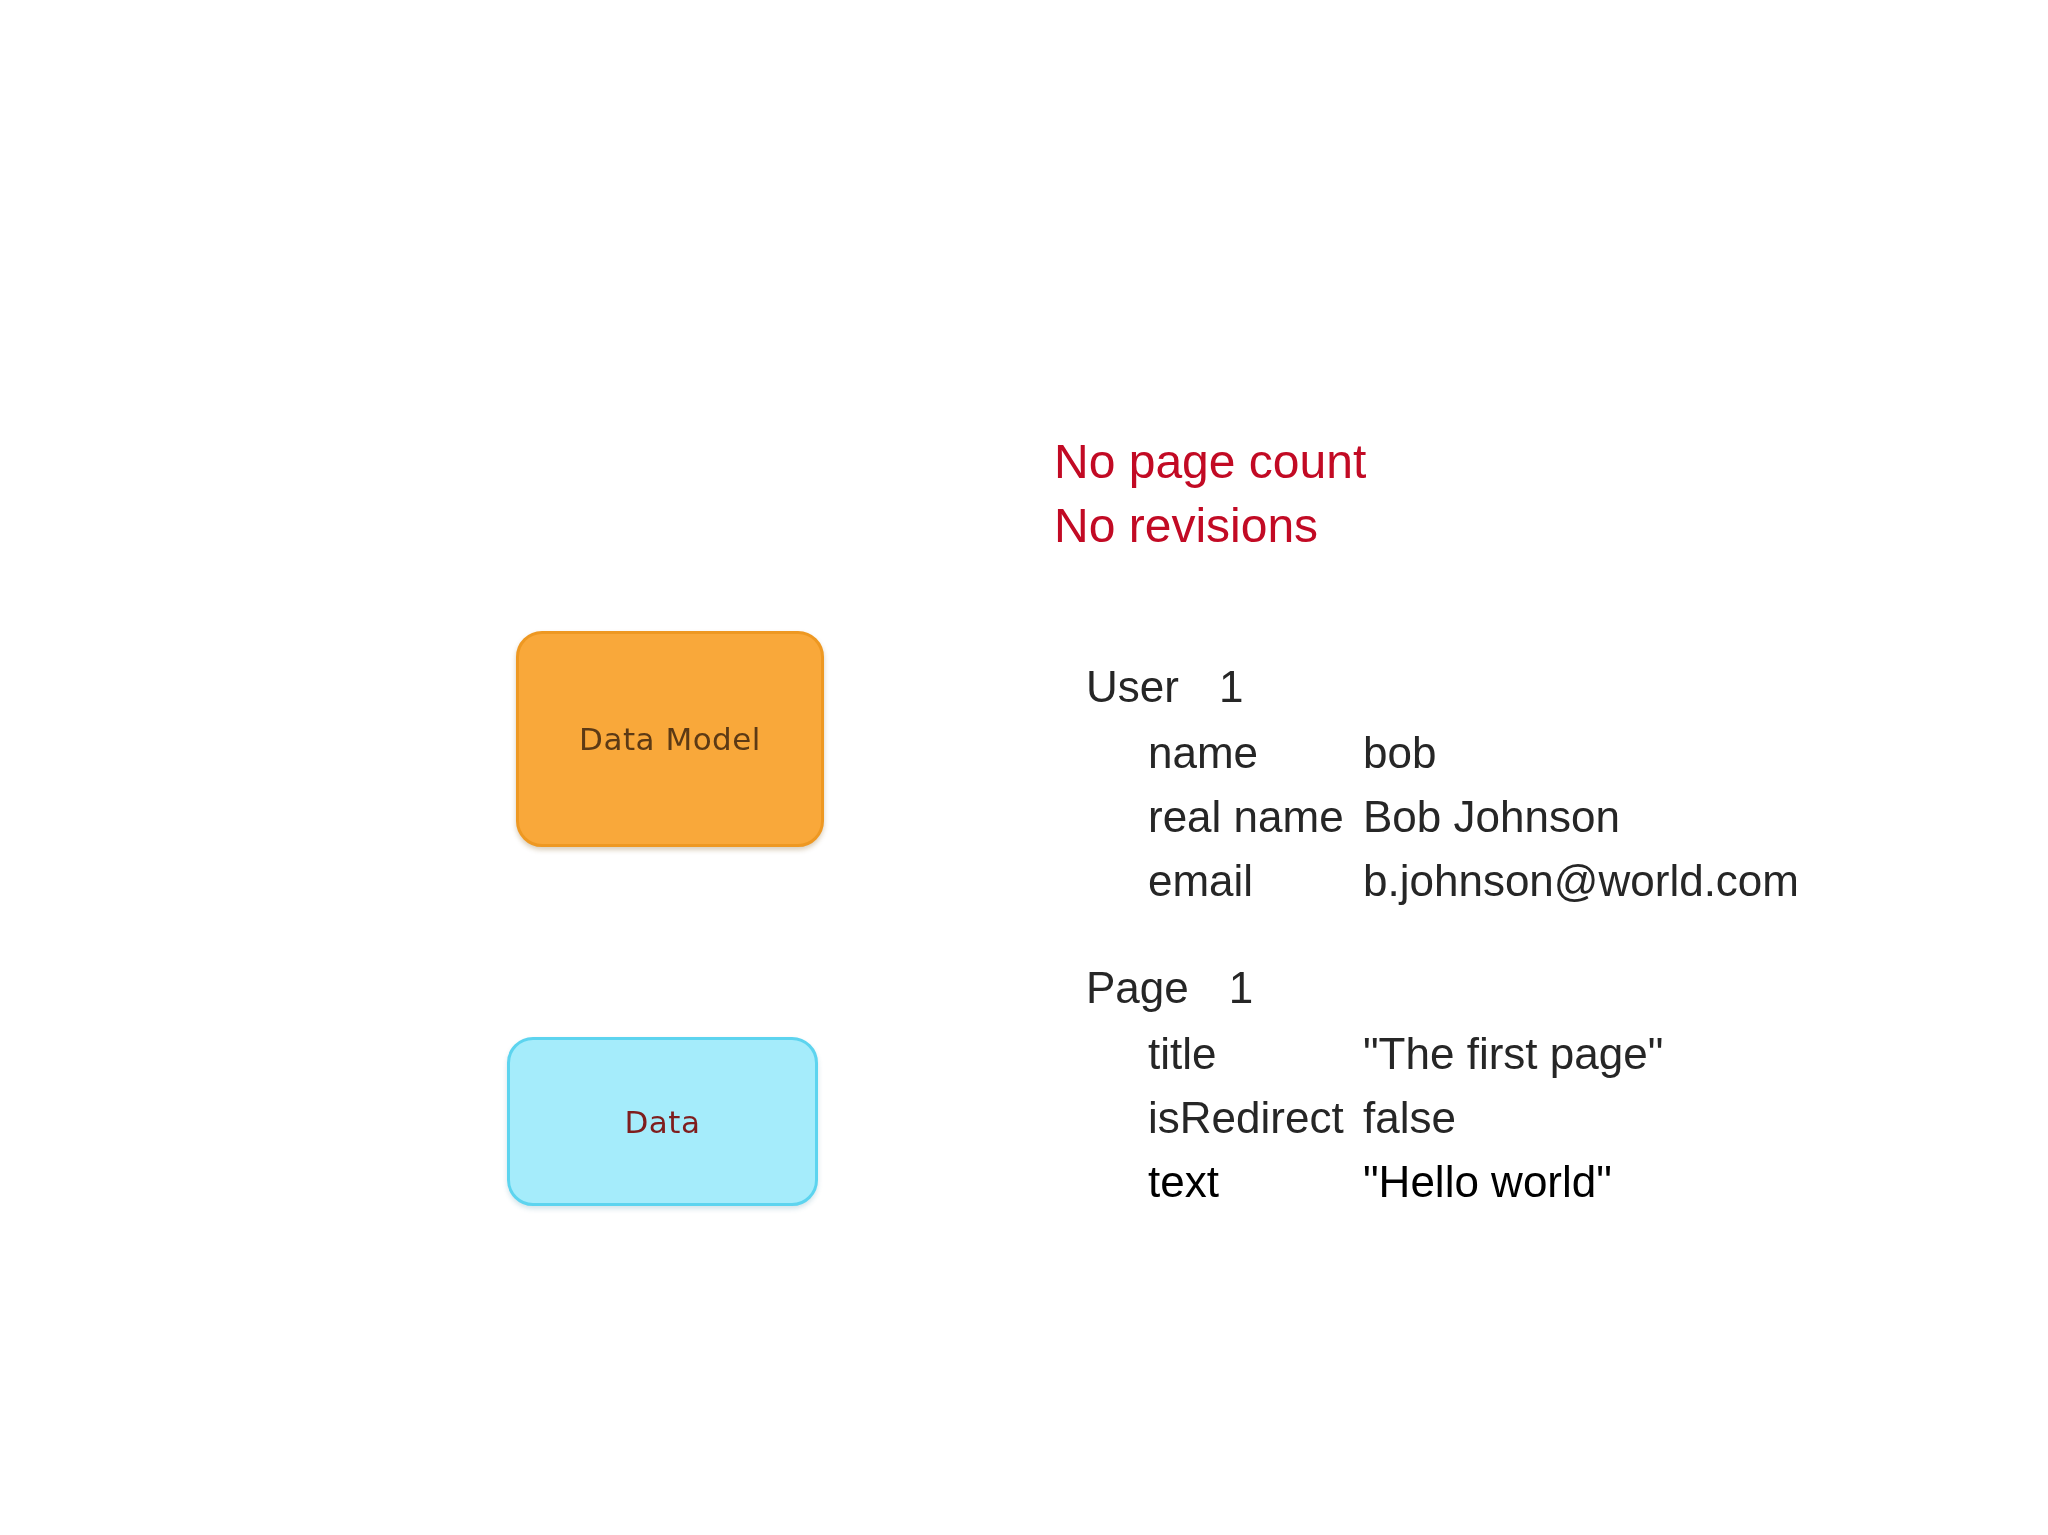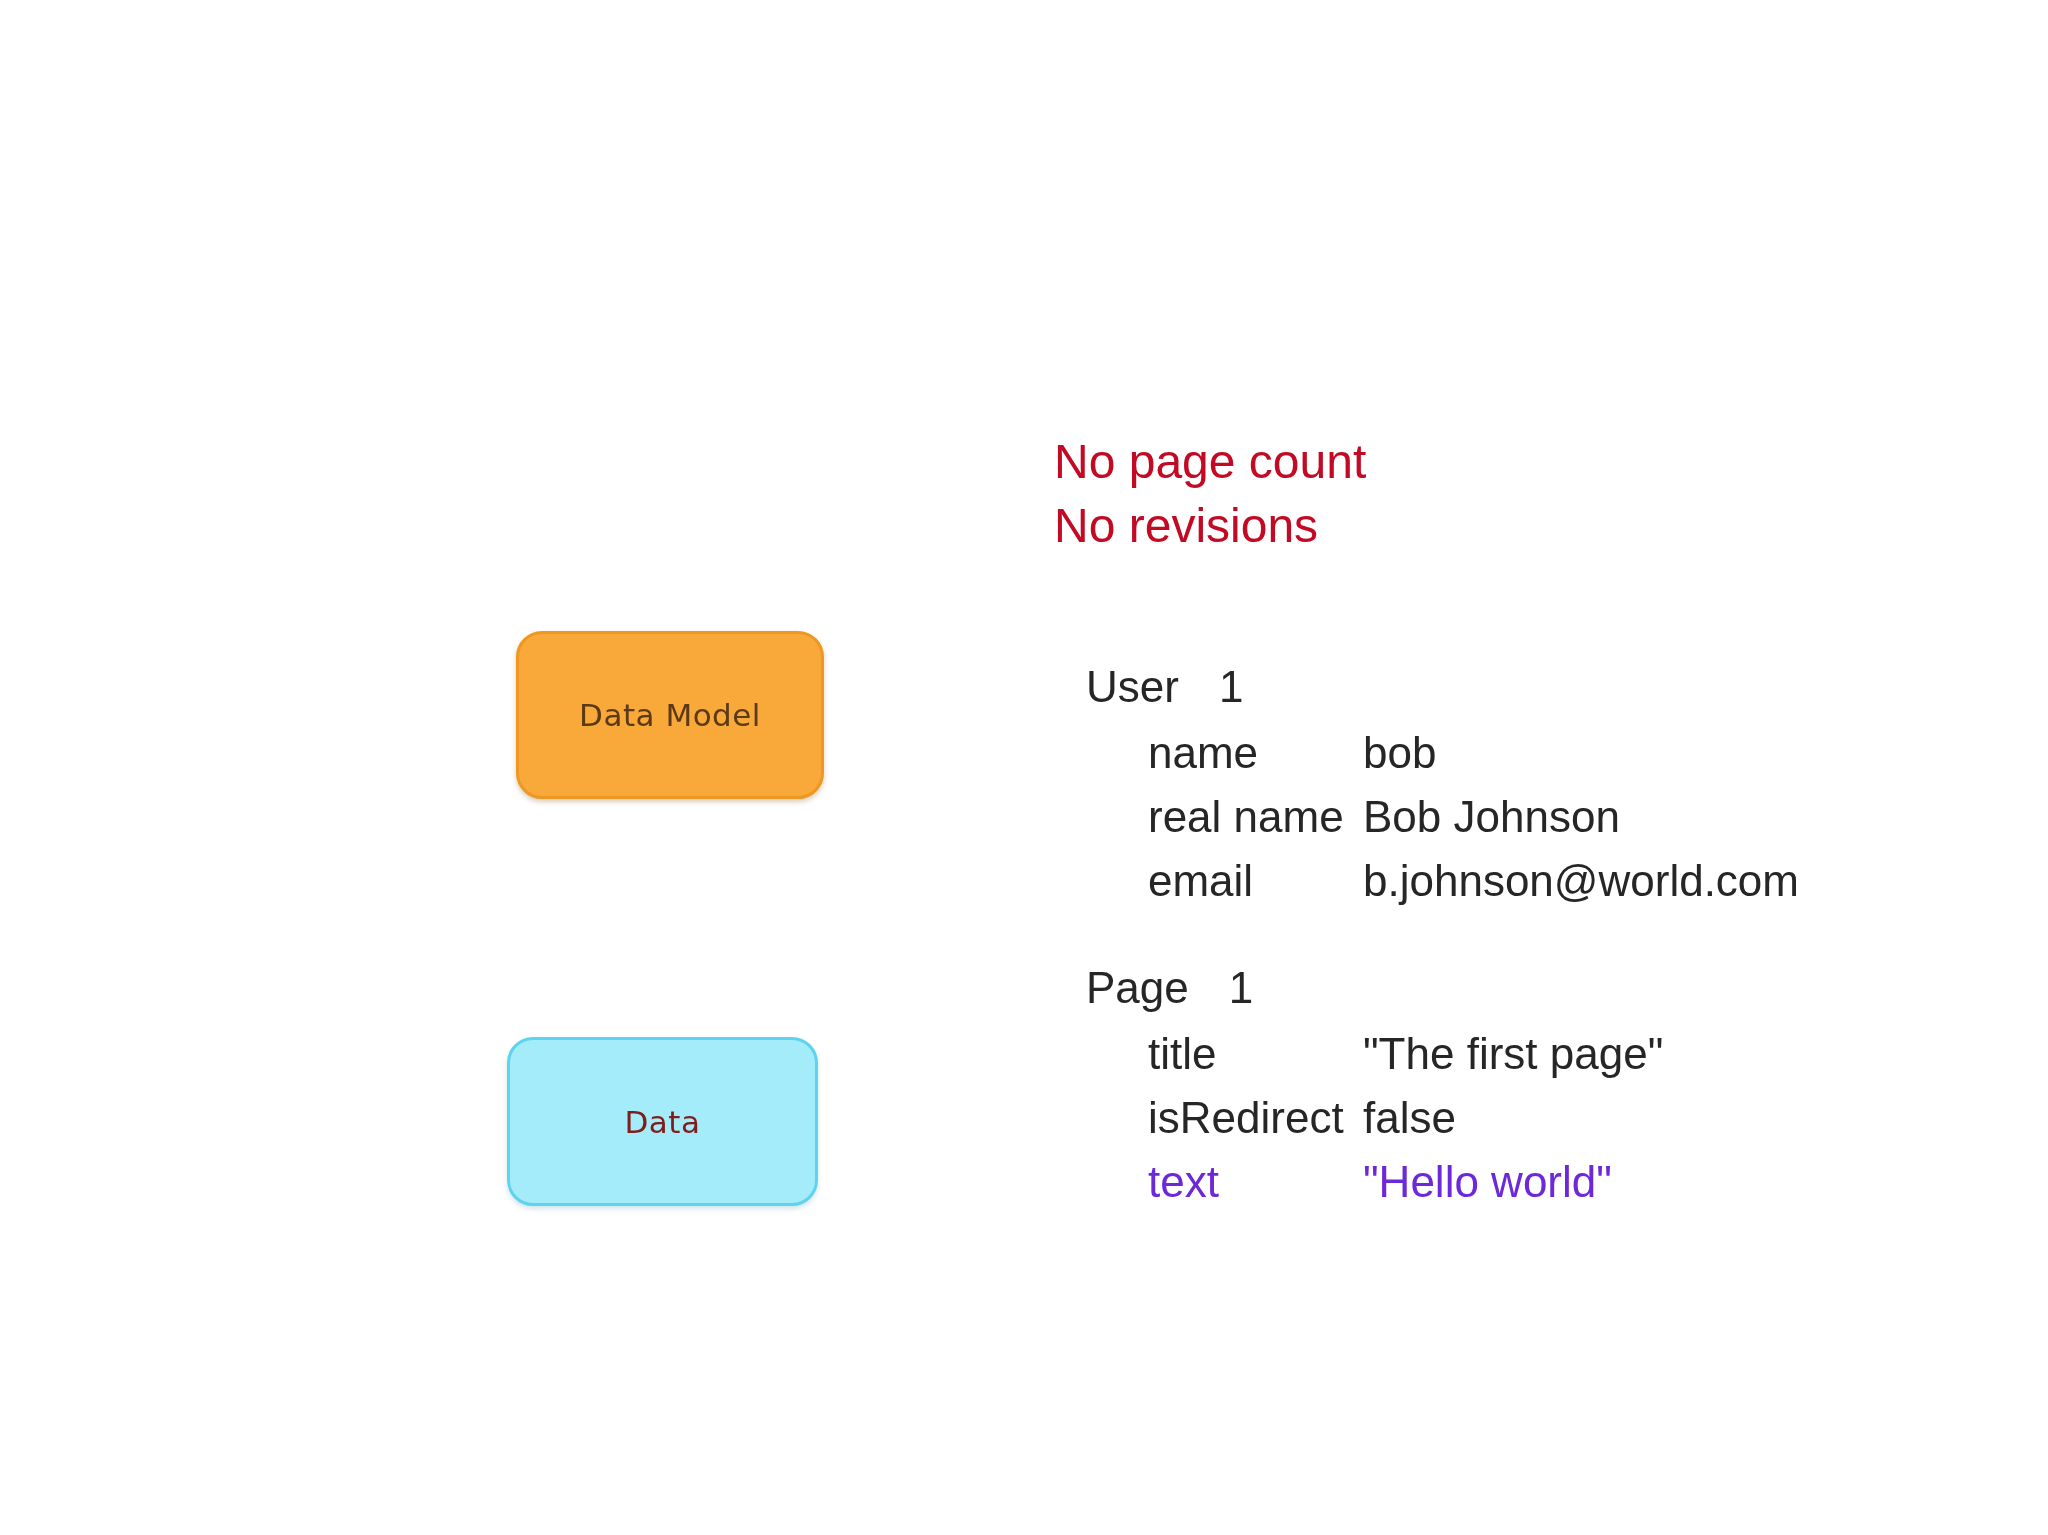--- a/index.html
+++ b/index.html
@@ -31,21 +31,21 @@
     justify-content: center;
     border-radius: 26px;
     font-family: "DejaVu Sans", sans-serif;
     letter-spacing: 0.5px;
   }
 
   #node-data-model {
     left: 516px;
     top: 631px;
     width: 308px;
-    height: 168px;
+    height: 216px;
     background: #F9A83A;
     border: 3px solid #EE9822;
     box-shadow: 0 3px 5px rgba(120, 80, 10, 0.28);
     color: #5C3A15;
     font-size: 31px;
   }
 
   #node-data {
     left: 507px;
     top: 1037px;
@@ -108,21 +108,21 @@
   }
   .field-key {
     width: 282px;
     flex: 0 0 282px;
     padding-left: 82px;
     box-sizing: border-box;
     white-space: nowrap;
   }
   .field-val { white-space: nowrap; }
 
-  .hl { color: #6d28d9; }
+  .hl { color: #000000; }
 </style>
 </head>
 <body>
 
 <div id="slide">
 
   <div id="notes">
     <div>No page count</div>
     <div>No revisions</div>
   </div>

